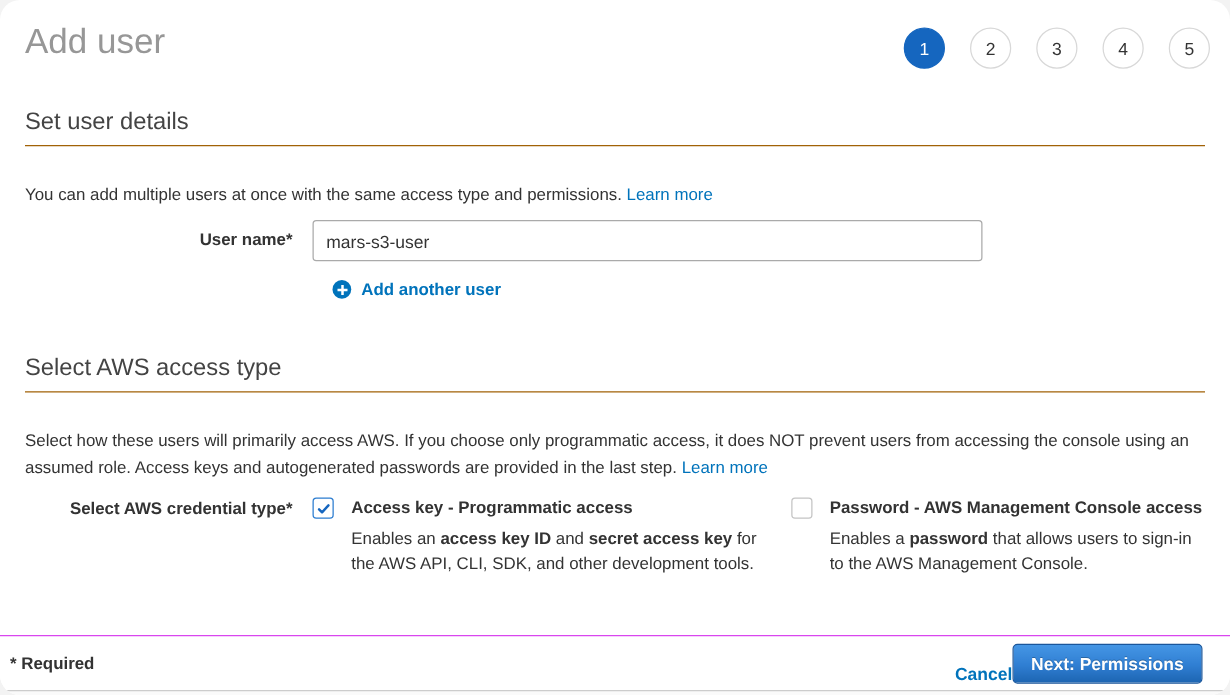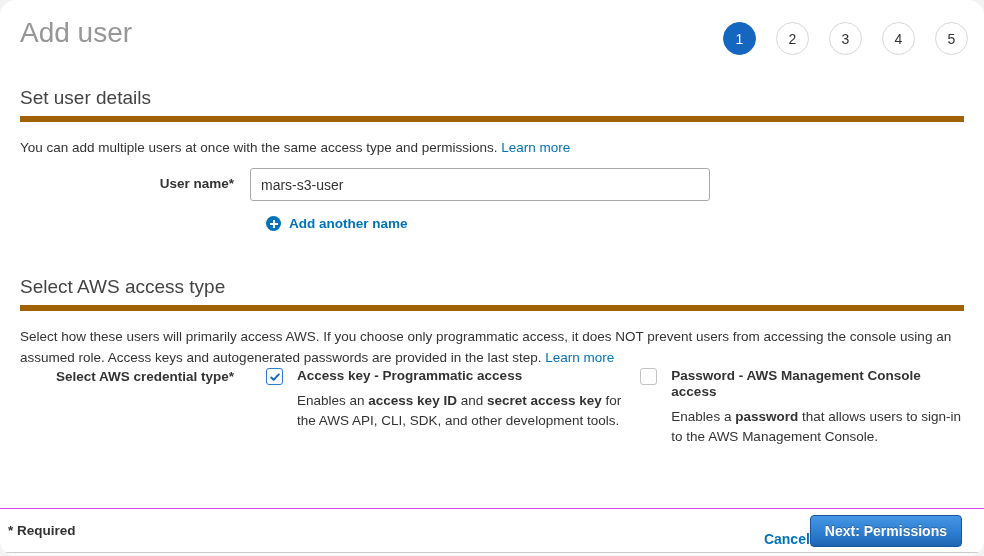--- a/index.html
+++ b/index.html
@@ -53,24 +53,24 @@
 
   
   .section { margin: 0 20px; }
   .section-1 { margin-top: 32px; }
   .section-2 { margin-top: 42px; }
   .section-heading {
     font-size: 19px;
     font-weight: 400;
     color: #444;
     padding-bottom: 7px;
-    border-bottom: 6px solid #a16207;
+    border-bottom: 1px solid #a16207;
   }
   .section-desc {
-    margin-top: 15px;
+    margin-top: 28px;
     font-size: 13.5px;
     line-height: 21px;
     color: #333;
     max-width: 950px;
   }
   a.link { color: #0073bb; text-decoration: none; cursor: pointer; }
   a.link-bold { color: #0073bb; font-weight: bold; text-decoration: none; cursor: pointer; }
 
   
   .form-row {
@@ -83,21 +83,21 @@
     min-width: 230px;
     text-align: right;
     font-weight: bold;
     font-size: 13.5px;
     padding-right: 16px;
     padding-top: 8px;
     color: #333;
   }
   .cred-row .form-label { padding-top: 1px; }
   .text-input {
-    width: 460px;
+    width: 536px;
     height: 33px;
     border: 1px solid #aaa;
     border-radius: 3px;
     padding: 0 10px;
     font-family: "Liberation Sans", sans-serif;
     font-size: 14px;
     color: #333;
     background: #fff;
     outline: none;
   }
@@ -120,21 +120,21 @@
   }
   .plus-icon::before, .plus-icon::after {
     content: "";
     position: absolute;
     background: #fff;
   }
   .plus-icon::before { left: 7px; top: 3.5px; width: 1.8px; height: 8px; }
   .plus-icon::after  { left: 3.5px; top: 7px; width: 8px; height: 1.8px; }
 
   
-  .cred-row { margin-top: 0; gap: 16px; }
+  .cred-row { margin-top: 14px; }
   .options { display: flex; flex-direction: row; gap: 19px; }
   .option { display: flex; align-items: flex-start; gap: 14px; }
   .checkbox {
     width: 17px; height: 17px;
     border: 1px solid #c4c4c4;
     border-radius: 3px;
     background: #fff;
     margin-top: 0px;
     cursor: pointer;
     display: flex; align-items: center; justify-content: center;
@@ -207,21 +207,21 @@
     <h2 class="section-heading">Set user details</h2>
     <p class="section-desc"><span>You can add multiple users at once with the same access type and permissions. </span><a class="link">Learn more</a></p>
 
     <div class="form-row">
       <label class="form-label">User name*</label>
       <input class="text-input" type="text" value="mars-s3-user" style="">
     </div>
 
     <div class="add-another">
       <span class="plus-icon"></span>
-      <span>Add another name</span>
+      <span>Add another user</span>
     </div>
   </div>
 
   <div class="section section-2">
     <h2 class="section-heading">Select AWS access type</h2>
     <p class="section-desc"><span>Select how these users will primarily access AWS. If you choose only programmatic access, it does NOT prevent users from accessing the console using an assumed role. Access keys and autogenerated passwords are provided in the last step. </span><a class="link">Learn more</a></p>
 
     <div class="form-row cred-row">
       <label class="form-label">Select AWS credential type*</label>
 

